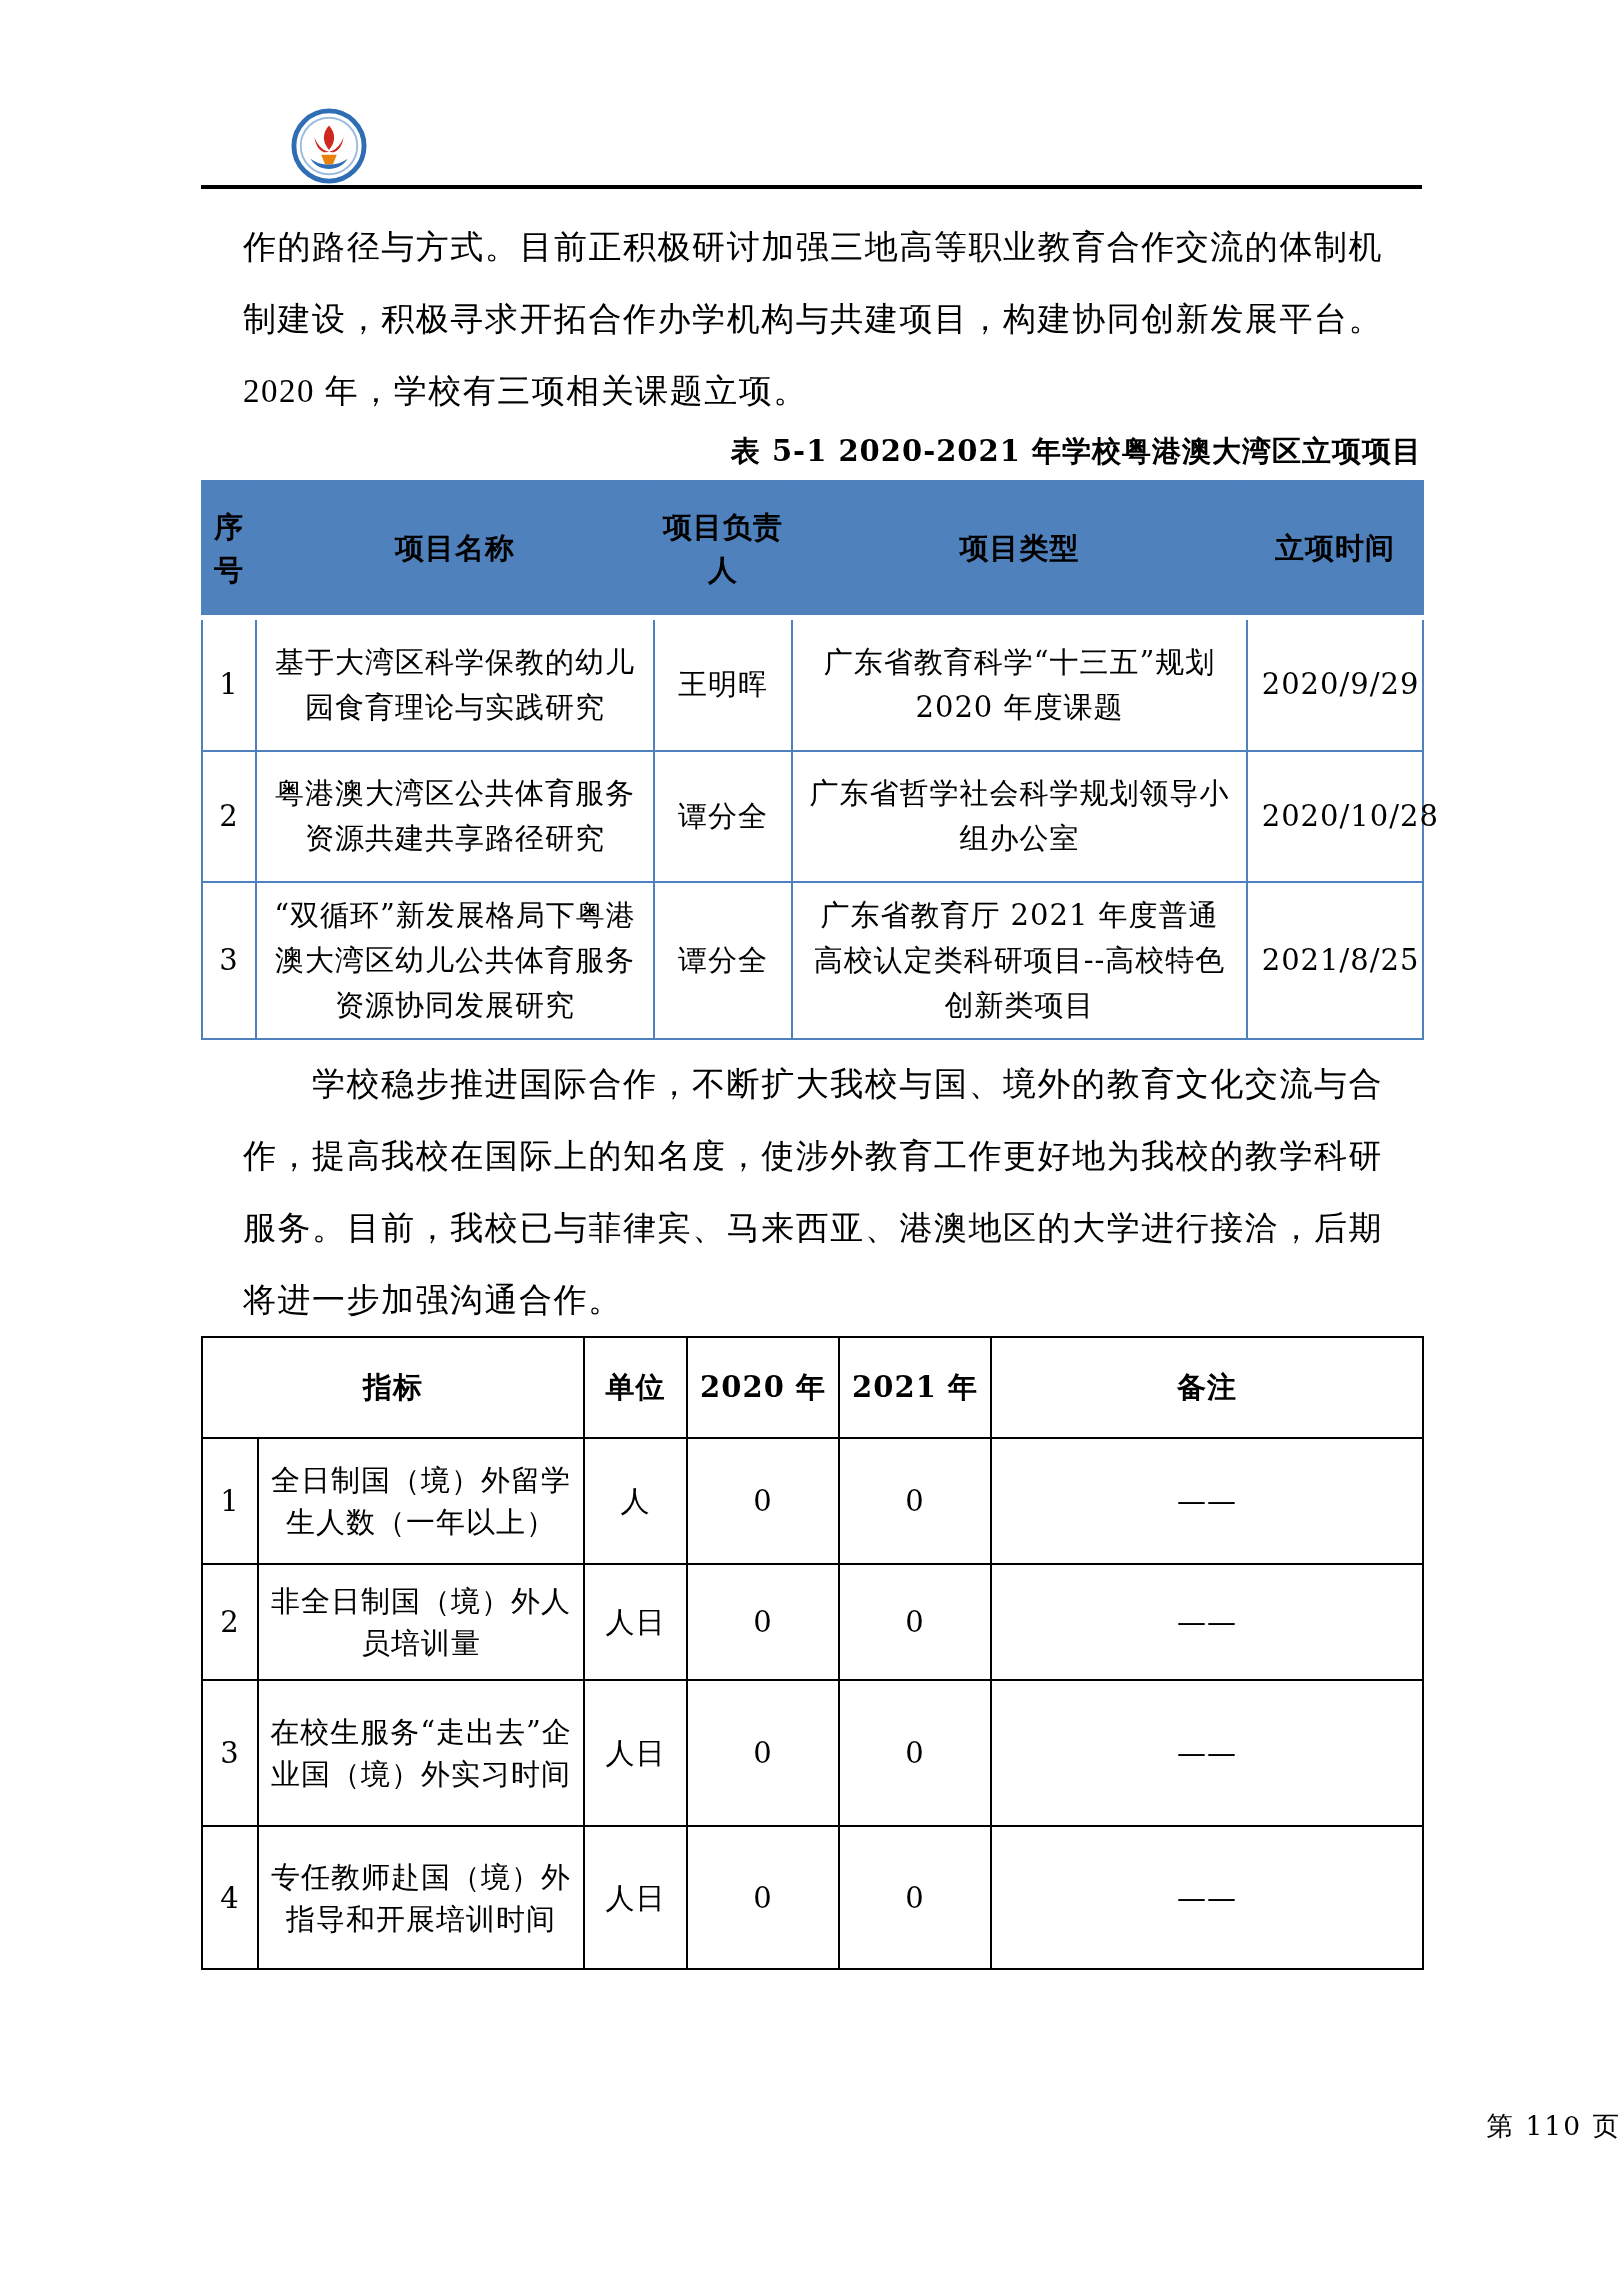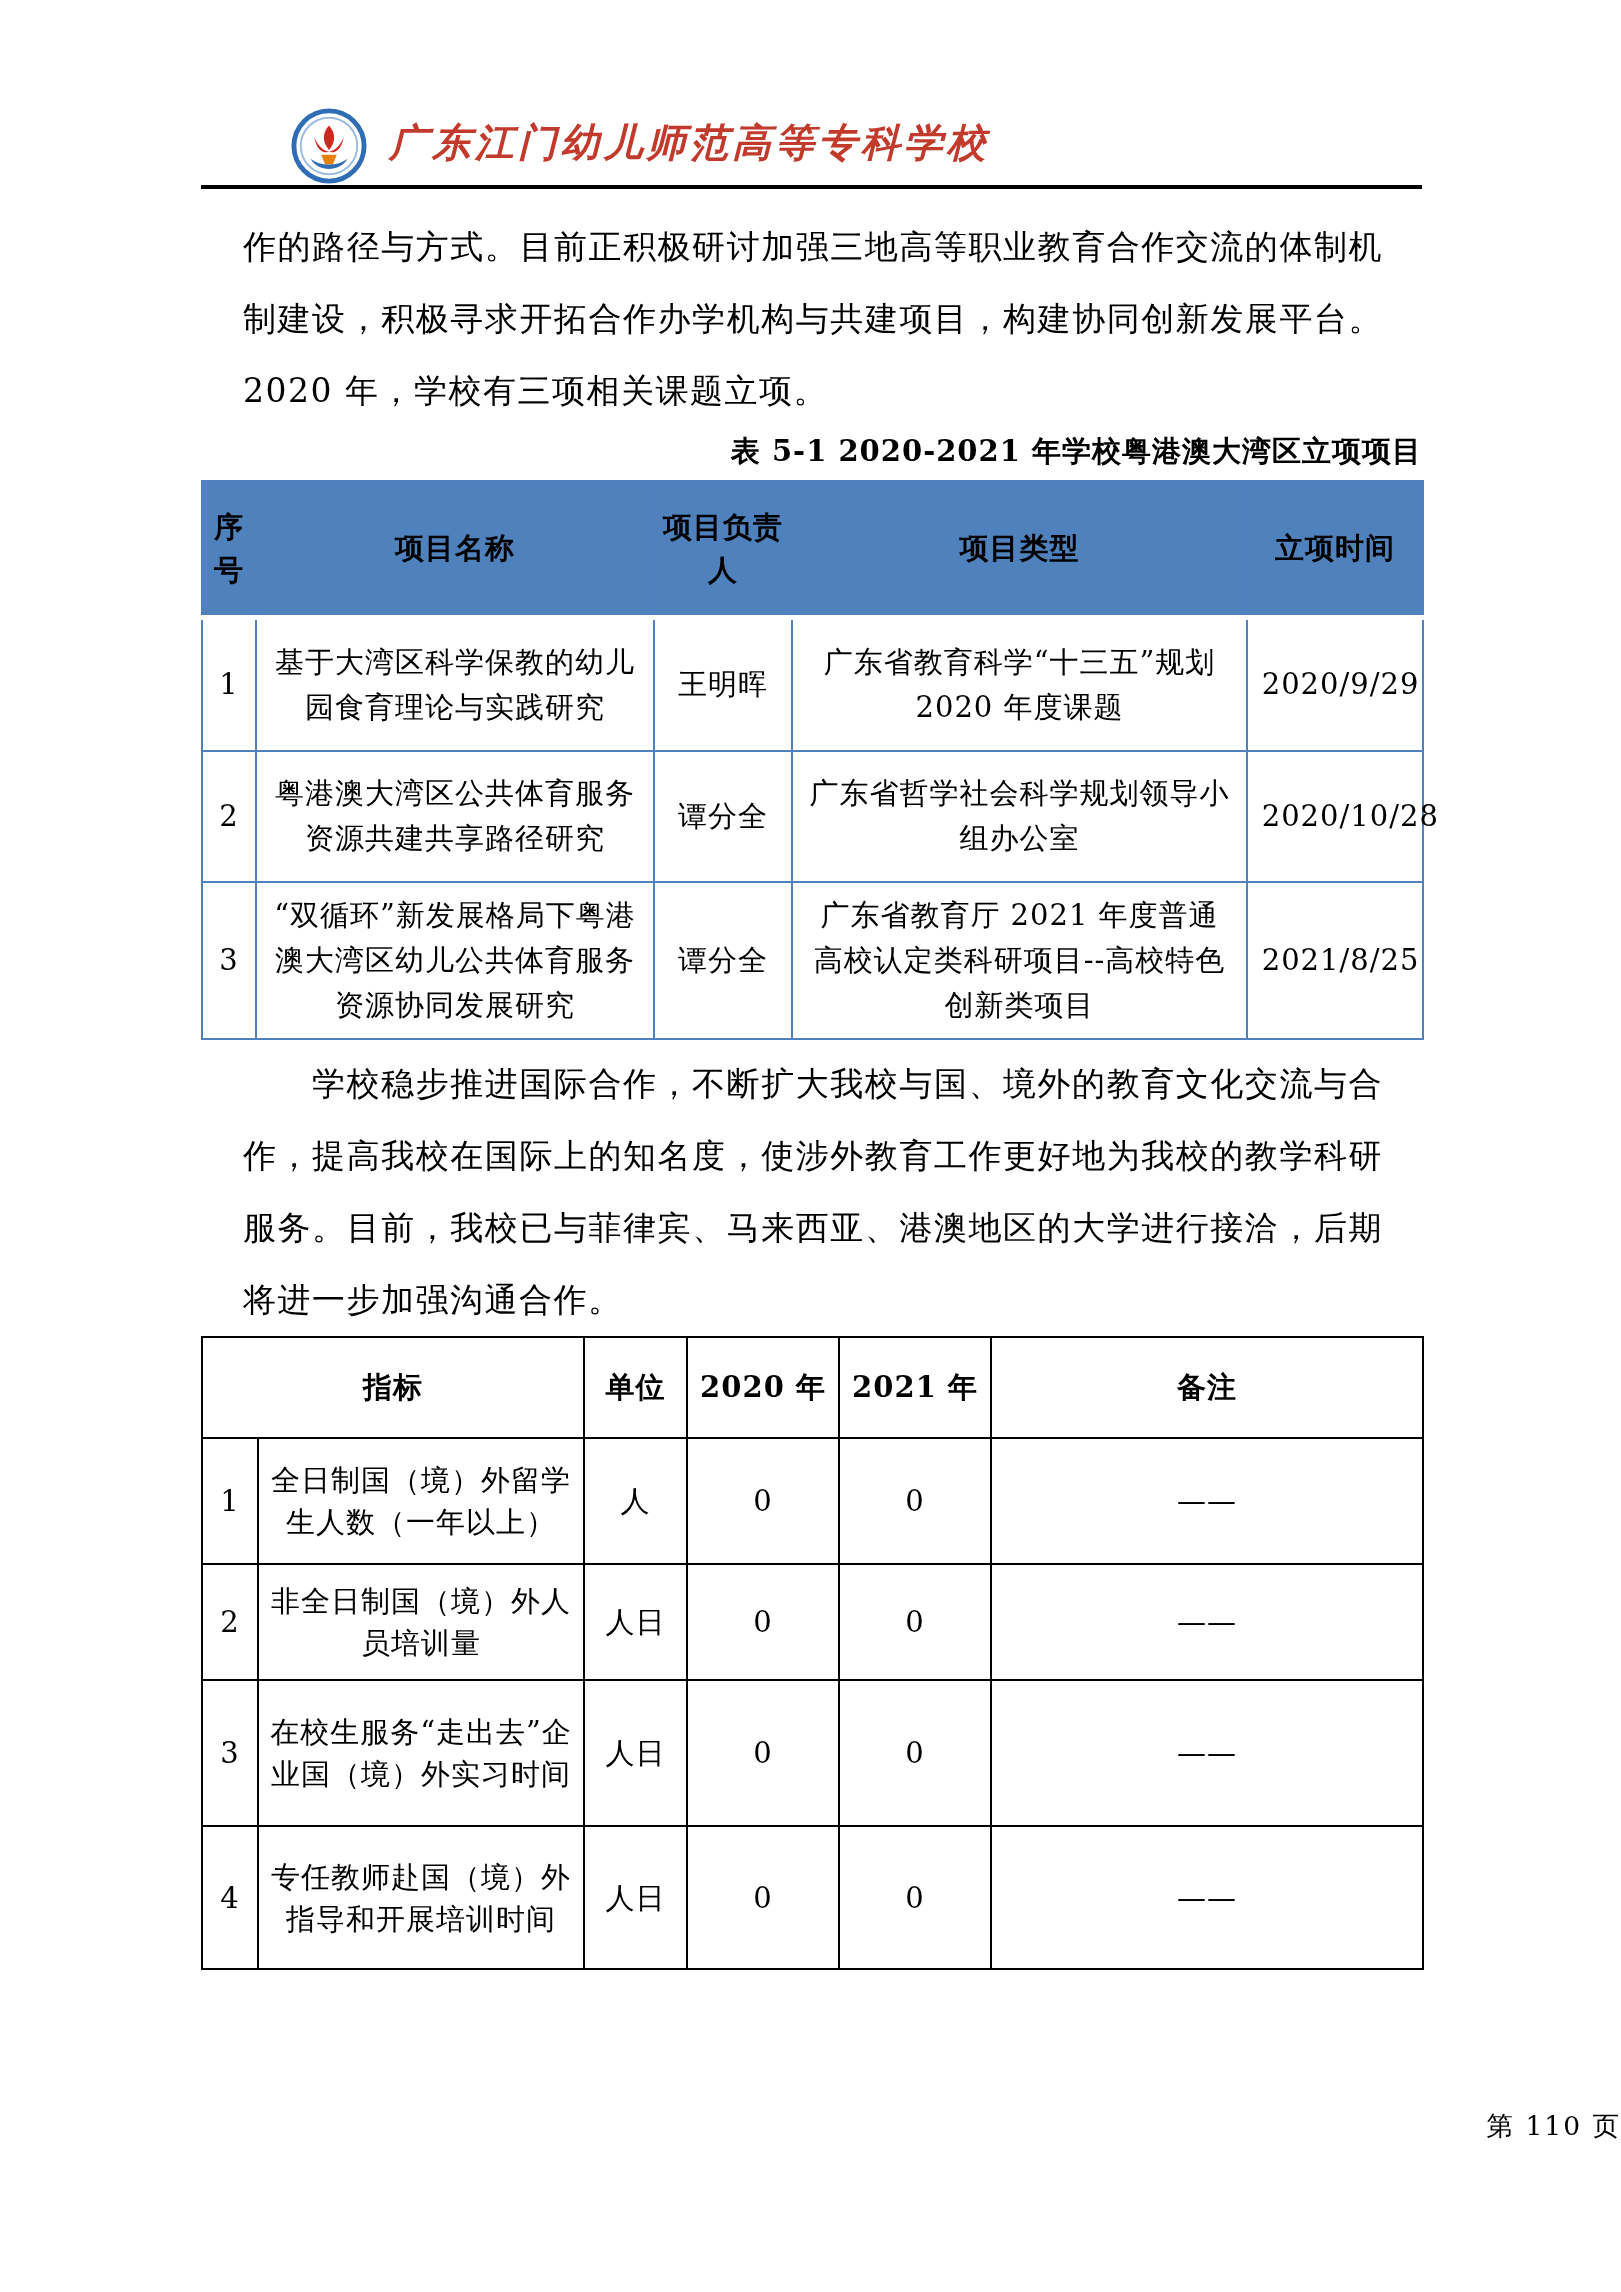--- a/index.html
+++ b/index.html
@@ -24,21 +24,21 @@
   .report-title{
     position:absolute;right:11.8px;top:143px;
     font-size:26.5px;letter-spacing:2px;white-space:nowrap;
   }
   .hdr-rule{position:absolute;left:0;top:185px;width:100%;height:3.9px;background:#000;}
 
   
   .para{
     margin:0 39px 0 42px;
     font-size:33px;line-height:72px;
-    text-align:justify;letter-spacing:1.5px;
+    text-align:justify;letter-spacing:1.5px;font-family:Liberation Serif, serif;
   }
   .para.p1{margin-top:21.6px;}
   .para.p2{margin-top:7.8px;text-indent:69px;}
 
   
   .tbl-caption{
     text-align:right;font-weight:bold;font-size:29px;
     margin:5.9px 0 7.8px 0;letter-spacing:1px;
   }
 
@@ -90,21 +90,20 @@
     <div class="hdr">
       <svg class="logo" viewBox="0 0 78 78">
         <circle cx="39" cy="39" r="36" fill="#ffffff" stroke="#2f6eb5" stroke-width="5"></circle>
         <circle cx="39" cy="39" r="29" fill="#ffffff" stroke="#9dbde0" stroke-width="2"></circle>
         <path d="M39 18 C31 27 33 36 39 43 C45 36 47 27 39 18 Z" fill="#d0281e"></path>
         <path d="M24 30 C28 40 34 44 39 45 C33 47 26 43 24 30 Z" fill="#d0281e"></path>
         <path d="M54 30 C50 40 44 44 39 45 C45 47 52 43 54 30 Z" fill="#d0281e"></path>
         <path d="M31 48 L47 48 L43 58 L35 58 Z" fill="#e8820c"></path>
         <path d="M20 52 C30 60 48 60 58 52 C50 66 28 66 20 52 Z" fill="#2f6eb5"></path>
       </svg>
-      <div class="school-name">广东江门幼儿师范高等专科学校</div>
       <div class="hdr-rule"></div>
     </div>
 
     <p class="para p1">作的路径与方式。目前正积极研讨加强三地高等职业教育合作交流的体制机制建设，积极寻求开拓合作办学机构与共建项目，构建协同创新发展平台。2020 年，学校有三项相关课题立项。</p>
 
     <div class="tbl-caption">表 5-1 2020-2021 年学校粤港澳大湾区立项项目</div>
     <table class="t1">
       <colgroup>
         <col style="width:54px">
           <col style="width:398px">

